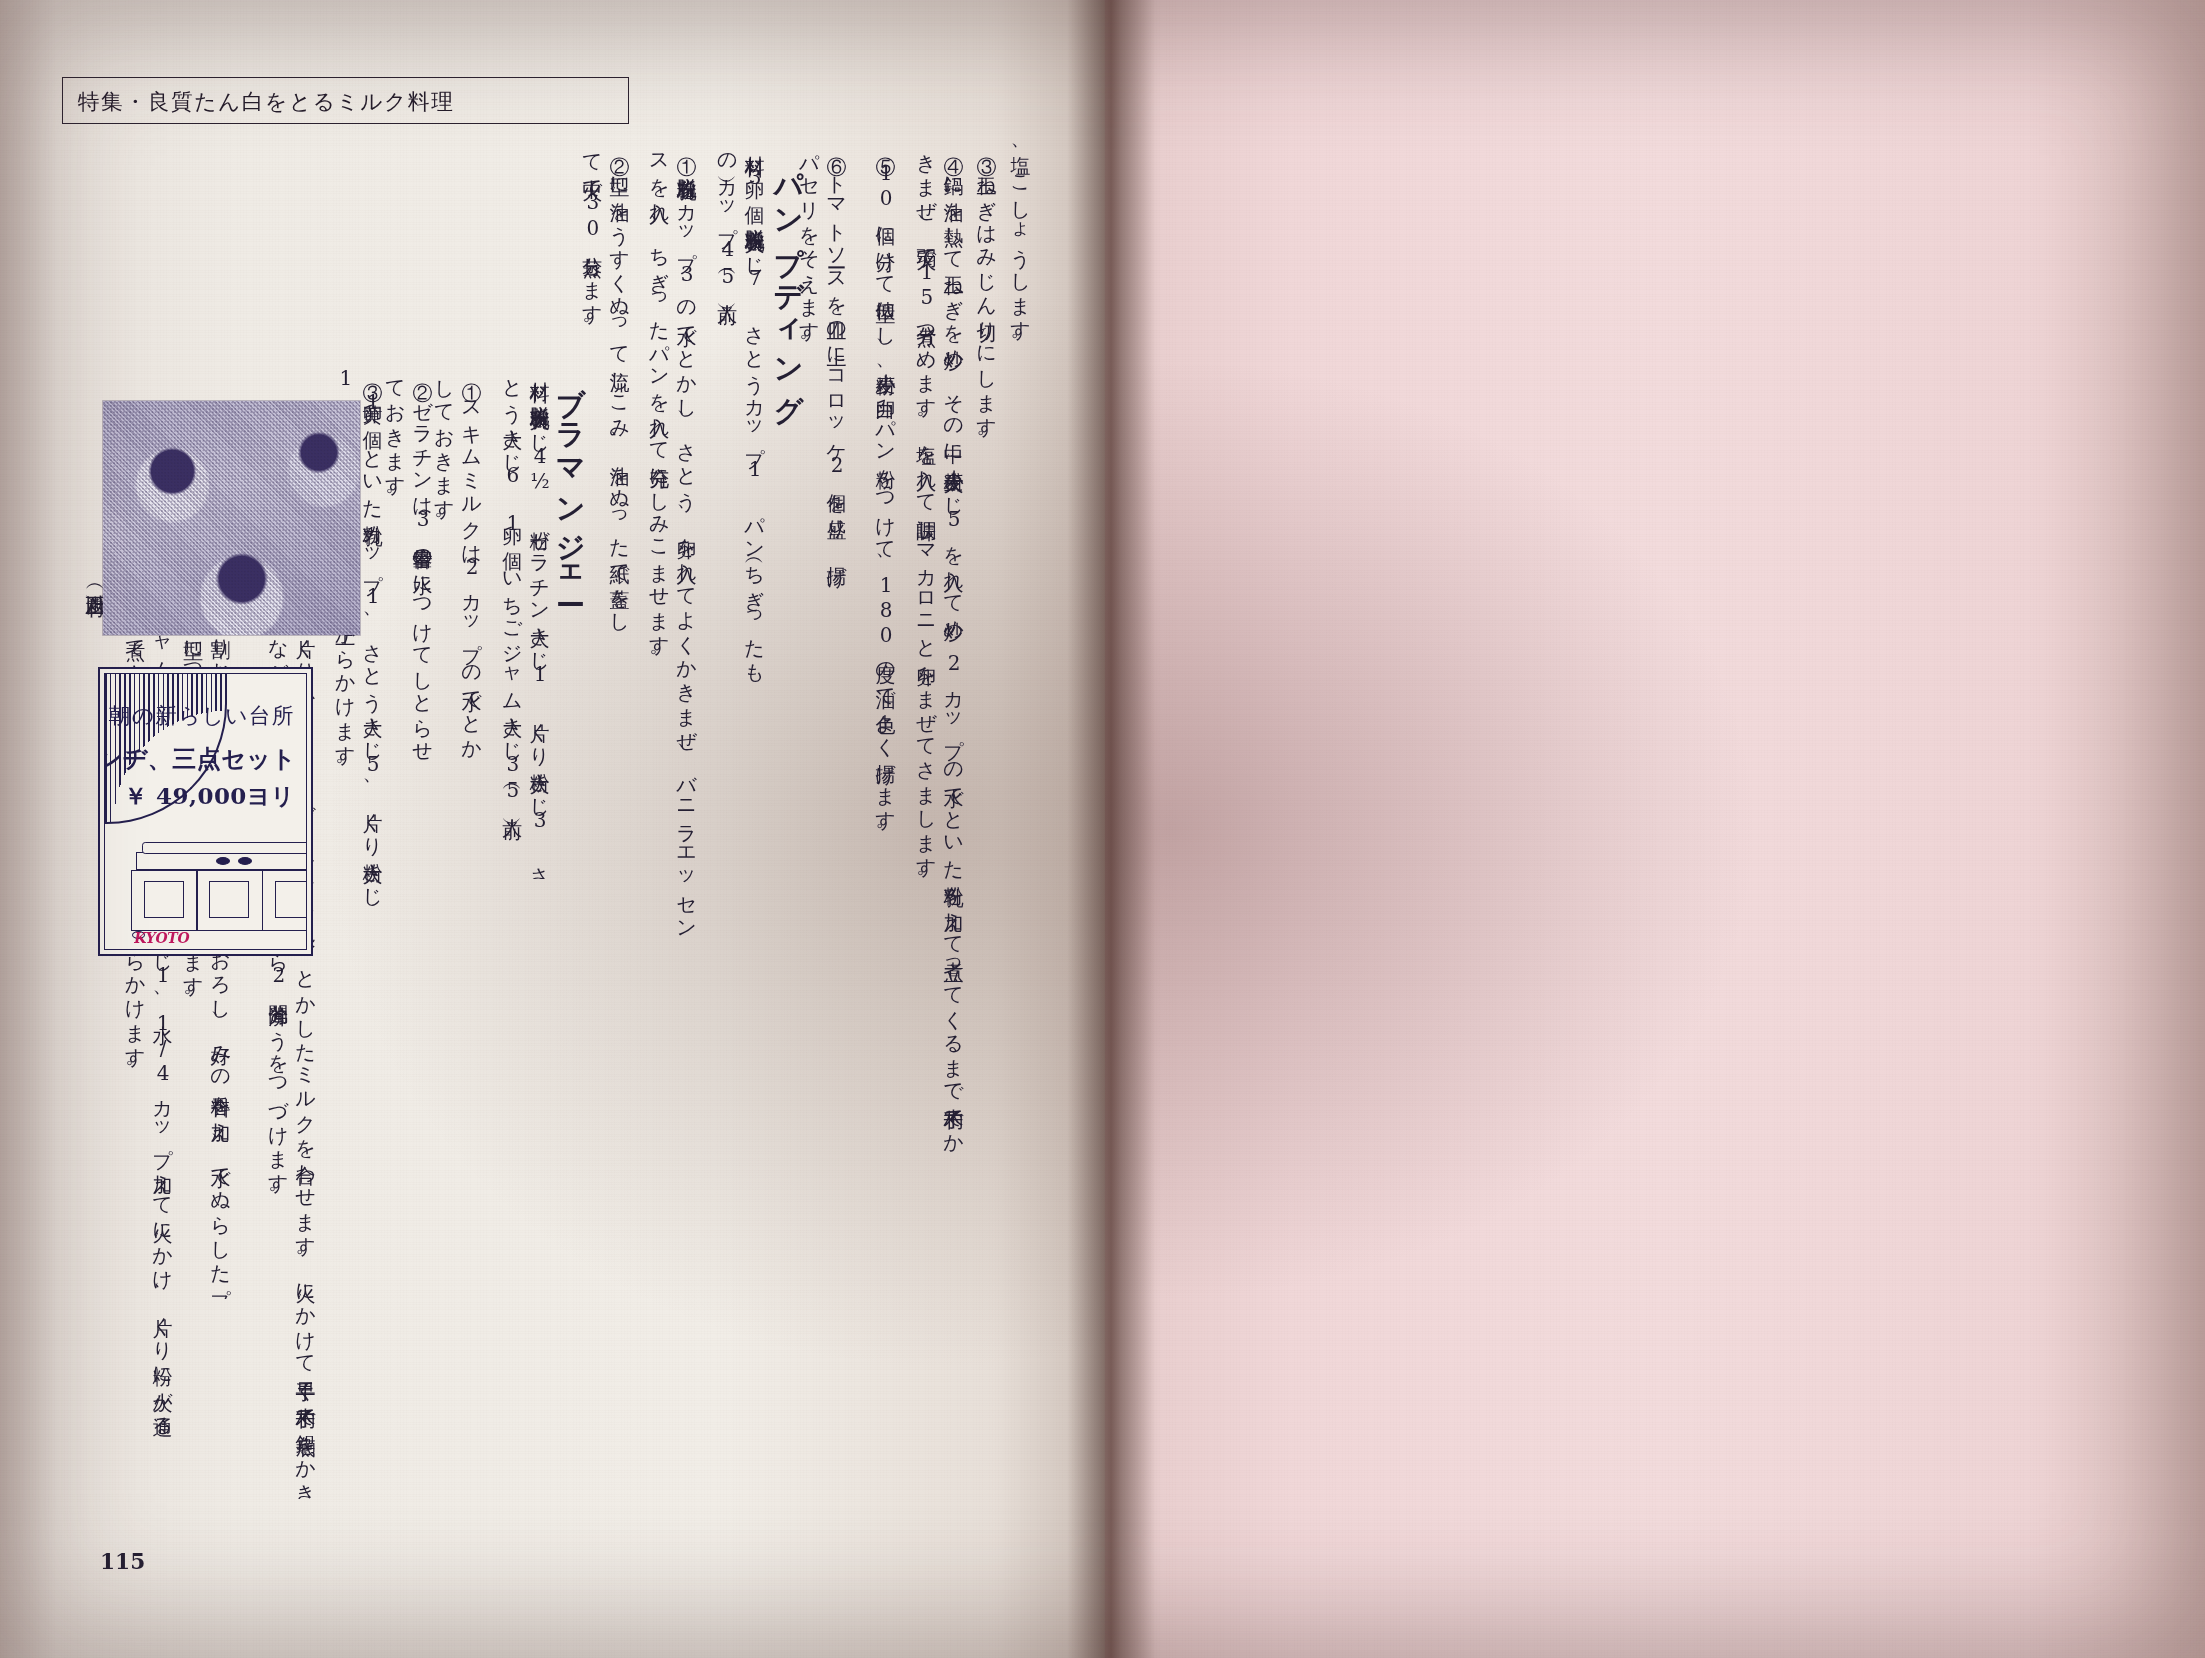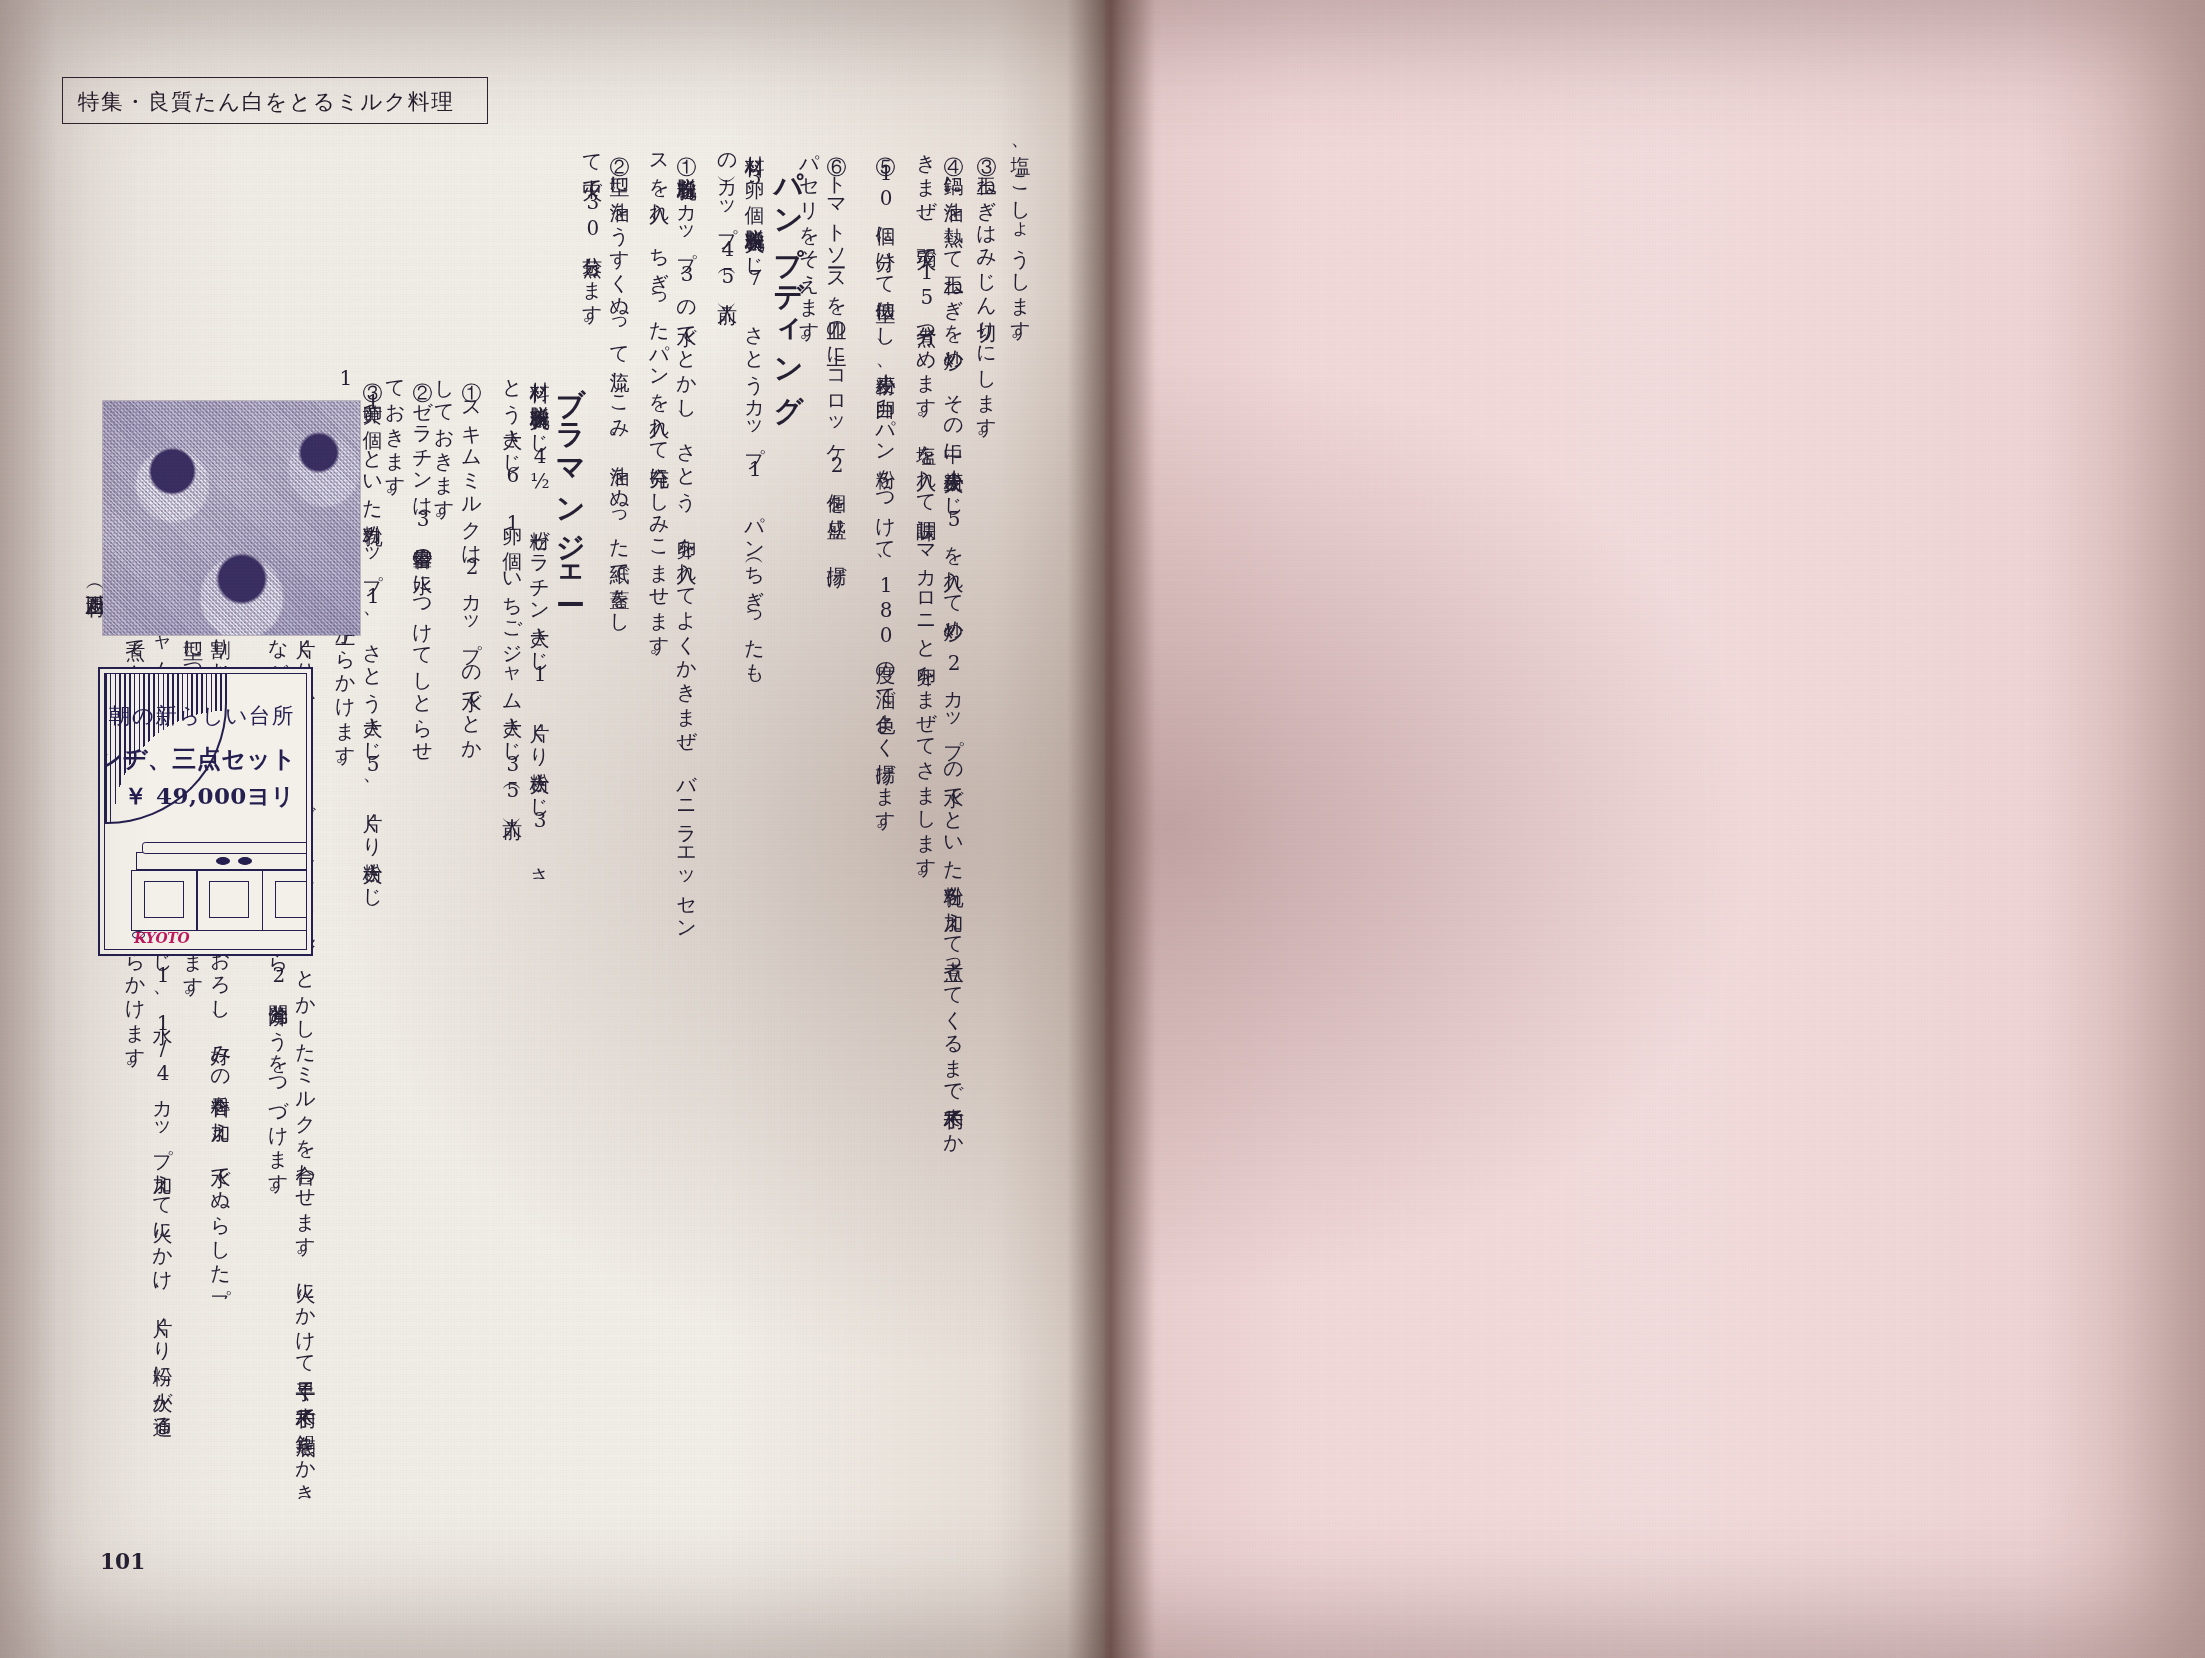--- a/index.html
+++ b/index.html
@@ -33,21 +33,21 @@
 
   
   .content{position:absolute;}
   #left-content{left:48px;top:56px;width:1002px;height:1548px;}
 
   
   .runhead{position:absolute;height:47px;border:1.6px solid #2b2230;
            box-sizing:border-box;}
   .runhead .rh-text{position:absolute;top:50%;transform:translateY(-50%);
            font-size:21.7px;letter-spacing:1.6px;color:#241c2b;white-space:nowrap;}
-  #rh-left{left:14.4px;top:21px;width:426px;}
+  #rh-left{left:14.4px;top:21px;width:567px;}
   #rh-left .rh-text{left:14.4px;}
   .rh-ink-l{color:#2a2340;}
 
   
   .vcol{position:absolute;
         writing-mode:vertical-rl;
         -webkit-writing-mode:vertical-rl;
         text-orientation:upright;
         font-family:"DejaVu Serif","Liberation Serif",serif;
         font-size:20px;
@@ -173,21 +173,21 @@
             <div class="sv" style="left:90px; top:29px;  width:14.4px;  height:8px; border-radius:50%; background:#241f4e;"></div>
             <div class="sv" style="left:112px; top:29px;  width:14.4px;  height:8px; border-radius:50%; background:#241f4e;"></div>
             <div class="sv" style="left:6.4px;   top:103px; width:13px;  height:8px; border-radius:50%;"></div>
             <div class="sv" style="left:200px; top:103px; width:13px;  height:8px; border-radius:50%;"></div>
           </div>
 
           <div id="ad-logo">KYOTO</div>
         </div>
       </div>
 
-      <div class="folio" id="folio-left">101</div>
+      <div class="folio" id="folio-left">115</div>
     </div>
   </div>
 
   <div class="leaf" id="leaf-right">
     <div class="grain"></div>
 
   </div>
 
   <div id="gutter"></div>
   <div id="vig"></div>

